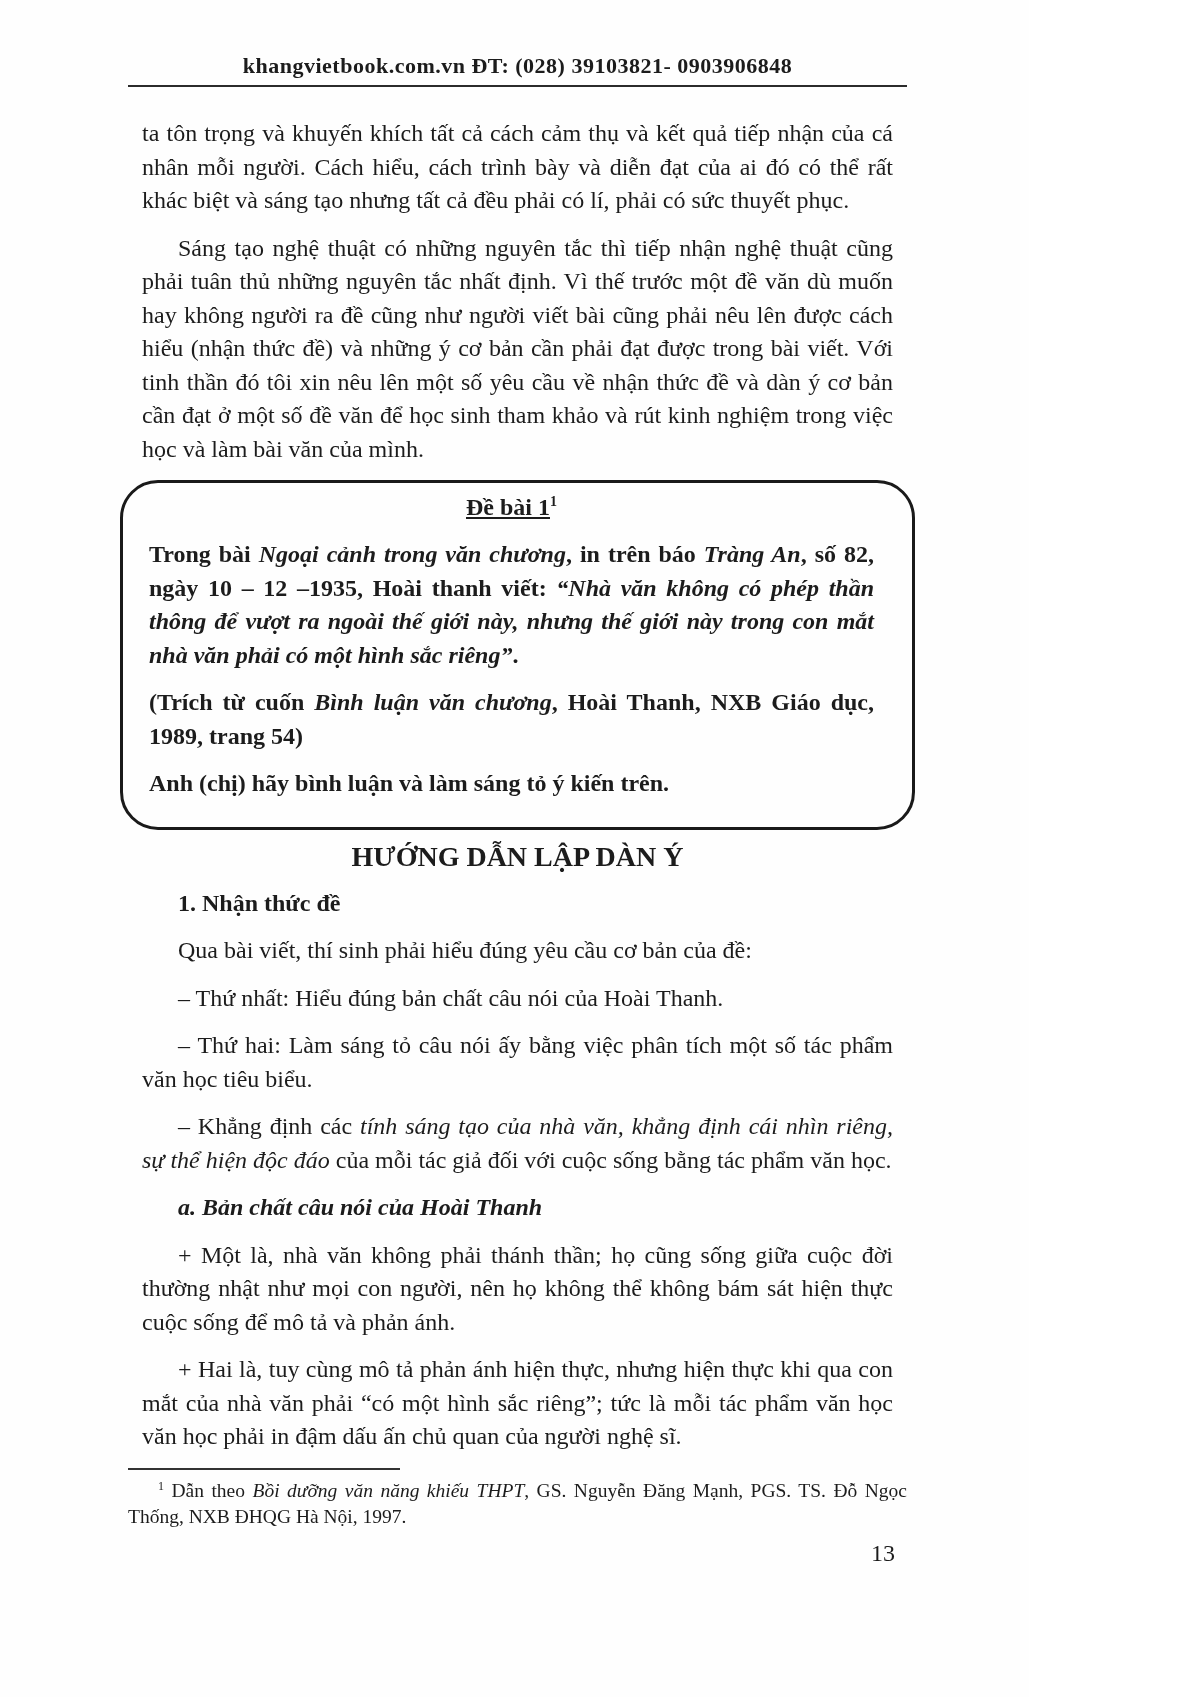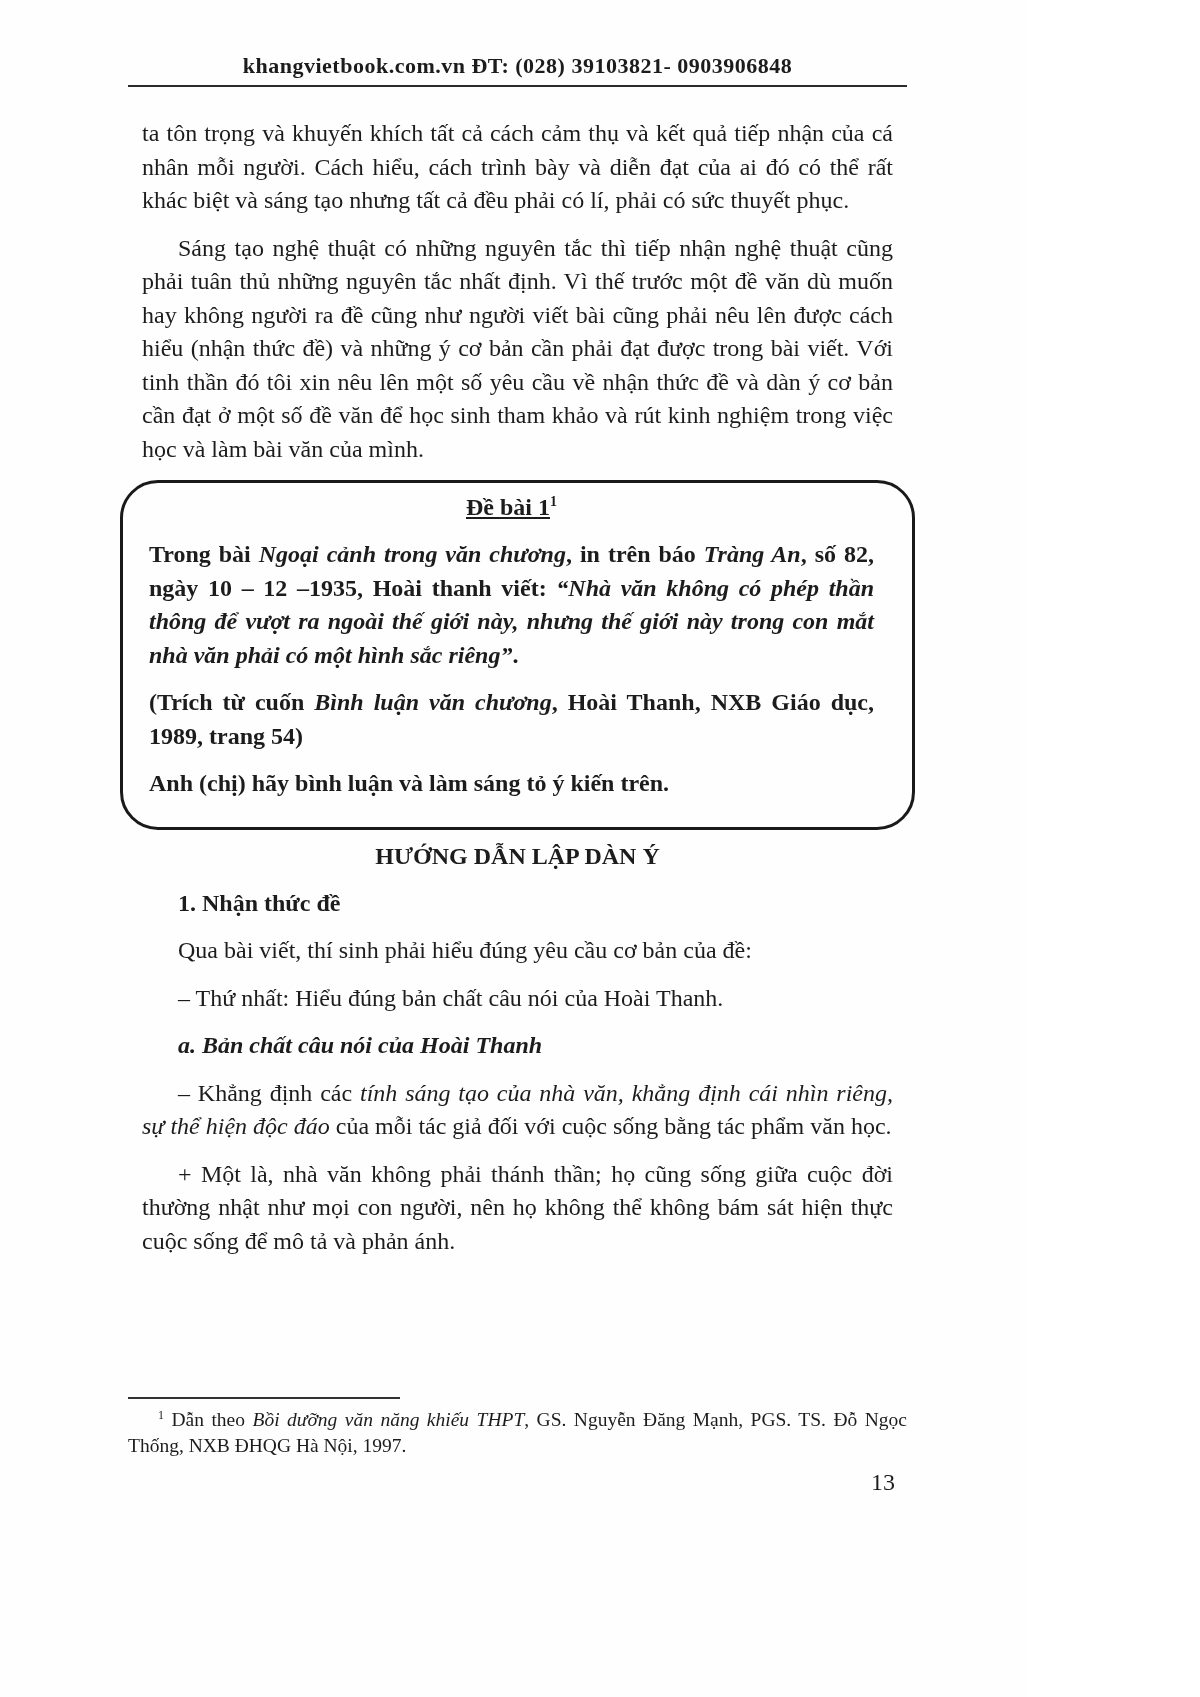--- a/index.html
+++ b/index.html
@@ -60,21 +60,21 @@
   }
   .fn-sup, sup {
     font-size: 14px;
     line-height: 0;
   }
   
   .guide-heading {
     margin: 10px 0 4px 0;
     text-align: center;
     font-weight: bold;
-    font-size: 24px;
+    font-size: 28px;
     line-height: 33px;
   }
   
   .footnote {
     margin-top: auto;
   }
   .footnote-rule {
     width: 272px;
     border-top: 2px solid #333;
     margin-bottom: 8px;
@@ -116,23 +116,25 @@
       <p class="para noindent bold"><span>Trong bài </span><span class="i">Ngoại cảnh trong văn chương</span><span>, in trên báo </span><span class="i">Tràng An</span><span>, số 82, ngày 10 – 12 –1935, Hoài thanh viết: </span><span class="i">“Nhà văn không có phép thần thông để vượt ra ngoài thế giới này, nhưng thế giới này trong con mắt nhà văn phải có một hình sắc riêng”</span><span>.</span></p>
       <p class="para noindent bold"><span>(Trích từ cuốn </span><span class="i">Bình luận văn chương</span><span>, Hoài Thanh, NXB Giáo dục, 1989, trang 54)</span></p>
       <p class="para noindent bold">Anh (chị) hãy bình luận và làm sáng tỏ ý kiến trên.</p>
     </div>
 
     <h2 class="guide-heading">HƯỚNG DẪN LẬP DÀN Ý</h2>
 
     <p class="para bold">1. Nhận thức đề</p>
     <p class="para">Qua bài viết, thí sinh phải hiểu đúng yêu cầu cơ bản của đề:</p>
     <p class="para">– Thứ nhất: Hiểu đúng bản chất câu nói của Hoài Thanh.</p>
+    <p class="para">– Thứ hai: Làm sáng tỏ câu nói ấy bằng việc phân tích một số tác phẩm văn học tiêu biểu.</p>
+    <p class="para"><span>– Khẳng định các </span><span class="i">tính sáng tạo của nhà văn, khẳng định cái nhìn riêng, sự thể hiện độc đáo</span><span> của mỗi tác giả đối với cuộc sống bằng tác phẩm văn học.</span></p>
     <p class="para bold i">a. Bản chất câu nói của Hoài Thanh</p>
-    <p class="para"><span>– Khẳng định các </span><span class="i">tính sáng tạo của nhà văn, khẳng định cái nhìn riêng, sự thể hiện độc đáo</span><span> của mỗi tác giả đối với cuộc sống bằng tác phẩm văn học.</span></p>
     <p class="para">+ Một là, nhà văn không phải thánh thần; họ cũng sống giữa cuộc đời thường nhật như mọi con người, nên họ không thể không bám sát hiện thực cuộc sống để mô tả và phản ánh.</p>
+    <p class="para">+ Hai là, tuy cùng mô tả phản ánh hiện thực, nhưng hiện thực khi qua con mắt của nhà văn phải “có một hình sắc riêng”; tức là mỗi tác phẩm văn học văn học phải in đậm dấu ấn chủ quan của người nghệ sĩ.</p>
 
   </div>
 
   <div class="footnote">
     <div class="footnote-rule"></div>
     <p class="footnote-text"><sup>1</sup><span> Dẫn theo </span><span class="i">Bồi dưỡng văn năng khiếu THPT</span><span>, GS. Nguyễn Đăng Mạnh, PGS. TS. Đỗ Ngọc Thống, NXB ĐHQG Hà Nội, 1997.</span></p>
   </div>
 
   <div class="page-number">13</div>
 

